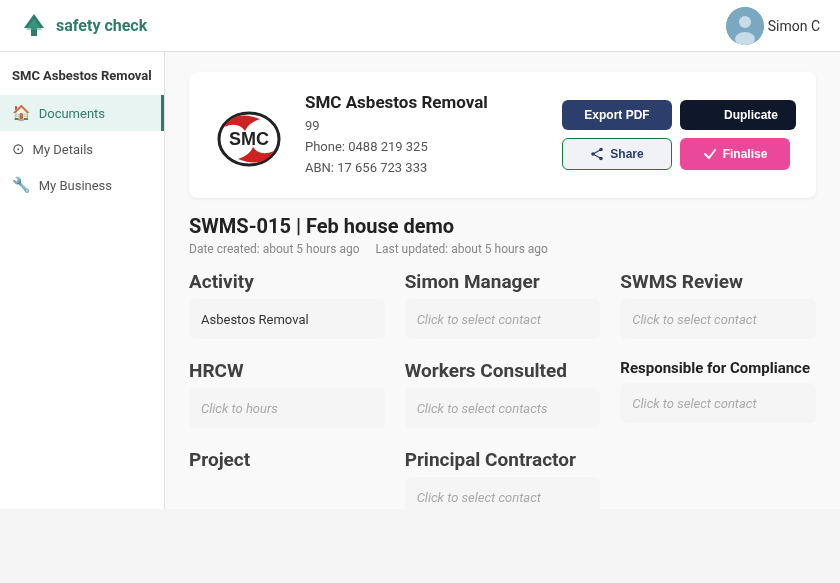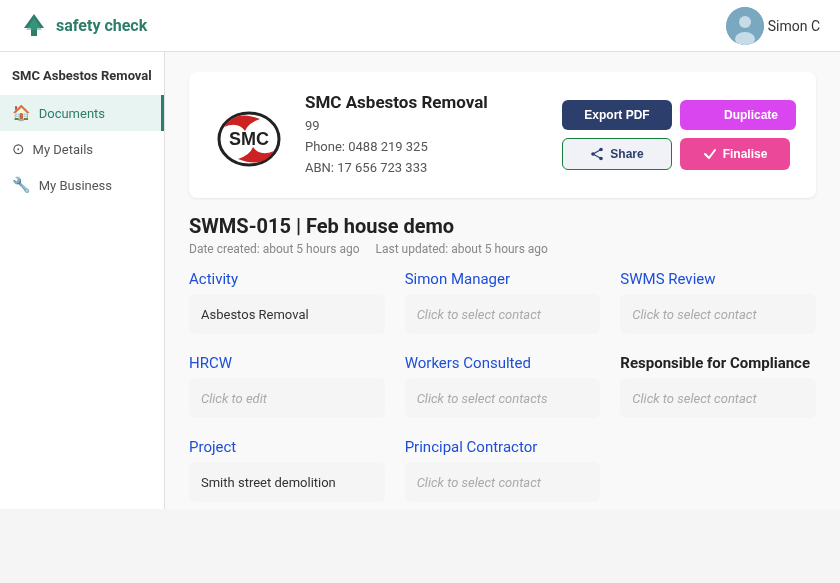--- a/index.html
+++ b/index.html
@@ -33,38 +33,38 @@
     
     .company-card { background: #fff; border-radius: 8px; padding: 20px; display: flex; align-items: center; justify-content: space-between; margin-bottom: 16px; box-shadow: 0 1px 3px rgba(0,0,0,0.08); }
     .company-info { display: flex; align-items: center; gap: 16px; }
     .company-logo { width: 80px; height: 70px; display: flex; align-items: center; justify-content: center; }
     .company-details h2 { font-size: 17px; font-weight: 700; color: #222; margin-bottom: 4px; }
     .company-details p { font-size: 13px; color: #555; line-height: 1.6; }
     .company-actions { display: flex; flex-direction: column; gap: 8px; }
     .action-row { display: flex; gap: 8px; }
     .btn { padding: 8px 18px; border-radius: 6px; border: none; cursor: pointer; font-size: 12px; font-weight: 600; display: flex; align-items: center; gap: 6px; }
     .btn-dark { background: #2c3e6b; color: #fff; min-width: 110px; justify-content: center; }
-    .btn-teal { background: #d946ef; color: #fff; min-width: 110px; justify-content: center; padding-left: 44px; }
+    .btn-teal { background: #0f172a; color: #fff; min-width: 110px; justify-content: center; padding-left: 44px; }
     .btn-outline { background: #f0f2f8; color: #2c3e6b; min-width: 110px; justify-content: center; border: 1px solid #15803d; }
     .btn-green { background: #ec4899; color: #fff; min-width: 110px; justify-content: center; }
 
     
     .doc-title { margin-bottom: 4px; }
     .doc-title h1 { font-size: 20px; font-weight: 700; color: #222; }
     .doc-meta { font-size: 12px; color: #888; margin-bottom: 14px; display: flex; gap: 16px; }
 
     
     .tabs { display: flex; border-bottom: 2px solid #e0e0e0; margin-bottom: 20px; }
     .tab { padding: 8px 16px; font-size: 13px; color: #666; cursor: pointer; border-bottom: 2px solid transparent; margin-bottom: -2px; }
     .tab.active { color: #333; font-weight: 600; border-bottom: 2px solid #333; }
 
     
     .details-grid { display: grid; grid-template-columns: 1fr 1fr 1fr; gap: 20px 20px; }
     .field-group { display: flex; flex-direction: column; gap: 6px; }
-    .field-label { font-size: 15px; font-weight: 400; color: #1d4ed8; }
+    .field-label { font-size: 19px; font-weight: 700; color: #404040; }
     .field-value { background: #f5f5f5; border-radius: 6px; padding: 10px 12px; font-size: 13px; color: #555; min-height: 40px; display: flex; align-items: center; }
     .field-value.placeholder { color: #aaa; font-style: italic; }
     .field-value.filled { color: #333; }
 
     
     .field-label-wrap { font-size: 15px; font-weight: 700; color: #222; }
   </style>
 </head>
 <body>
 
@@ -185,36 +185,35 @@
           <div class="field-value placeholder">Click to select contact</div>
         </div>
 
         <div class="field-group">
           <span class="field-label">SWMS Review</span>
           <div class="field-value placeholder">Click to select contact</div>
         </div>
 
         <div class="field-group">
           <span class="field-label">HRCW</span>
-          <div class="field-value placeholder">Click to edit</div>
+          <div class="field-value placeholder">Click to hours</div>
         </div>
 
         <div class="field-group">
           <span class="field-label">Workers Consulted</span>
           <div class="field-value placeholder">Click to select contacts</div>
         </div>
 
         <div class="field-group">
           <span class="field-label field-label-wrap">Responsible for Compliance</span>
           <div class="field-value placeholder">Click to select contact</div>
         </div>
 
         <div class="field-group">
           <span class="field-label">Project</span>
-          <div class="field-value filled">Smith street demolition</div>
         </div>
 
         <div class="field-group">
           <span class="field-label">Principal Contractor</span>
           <div class="field-value placeholder">Click to select contact</div>
         </div>
 
       </div>
 
     </main>

